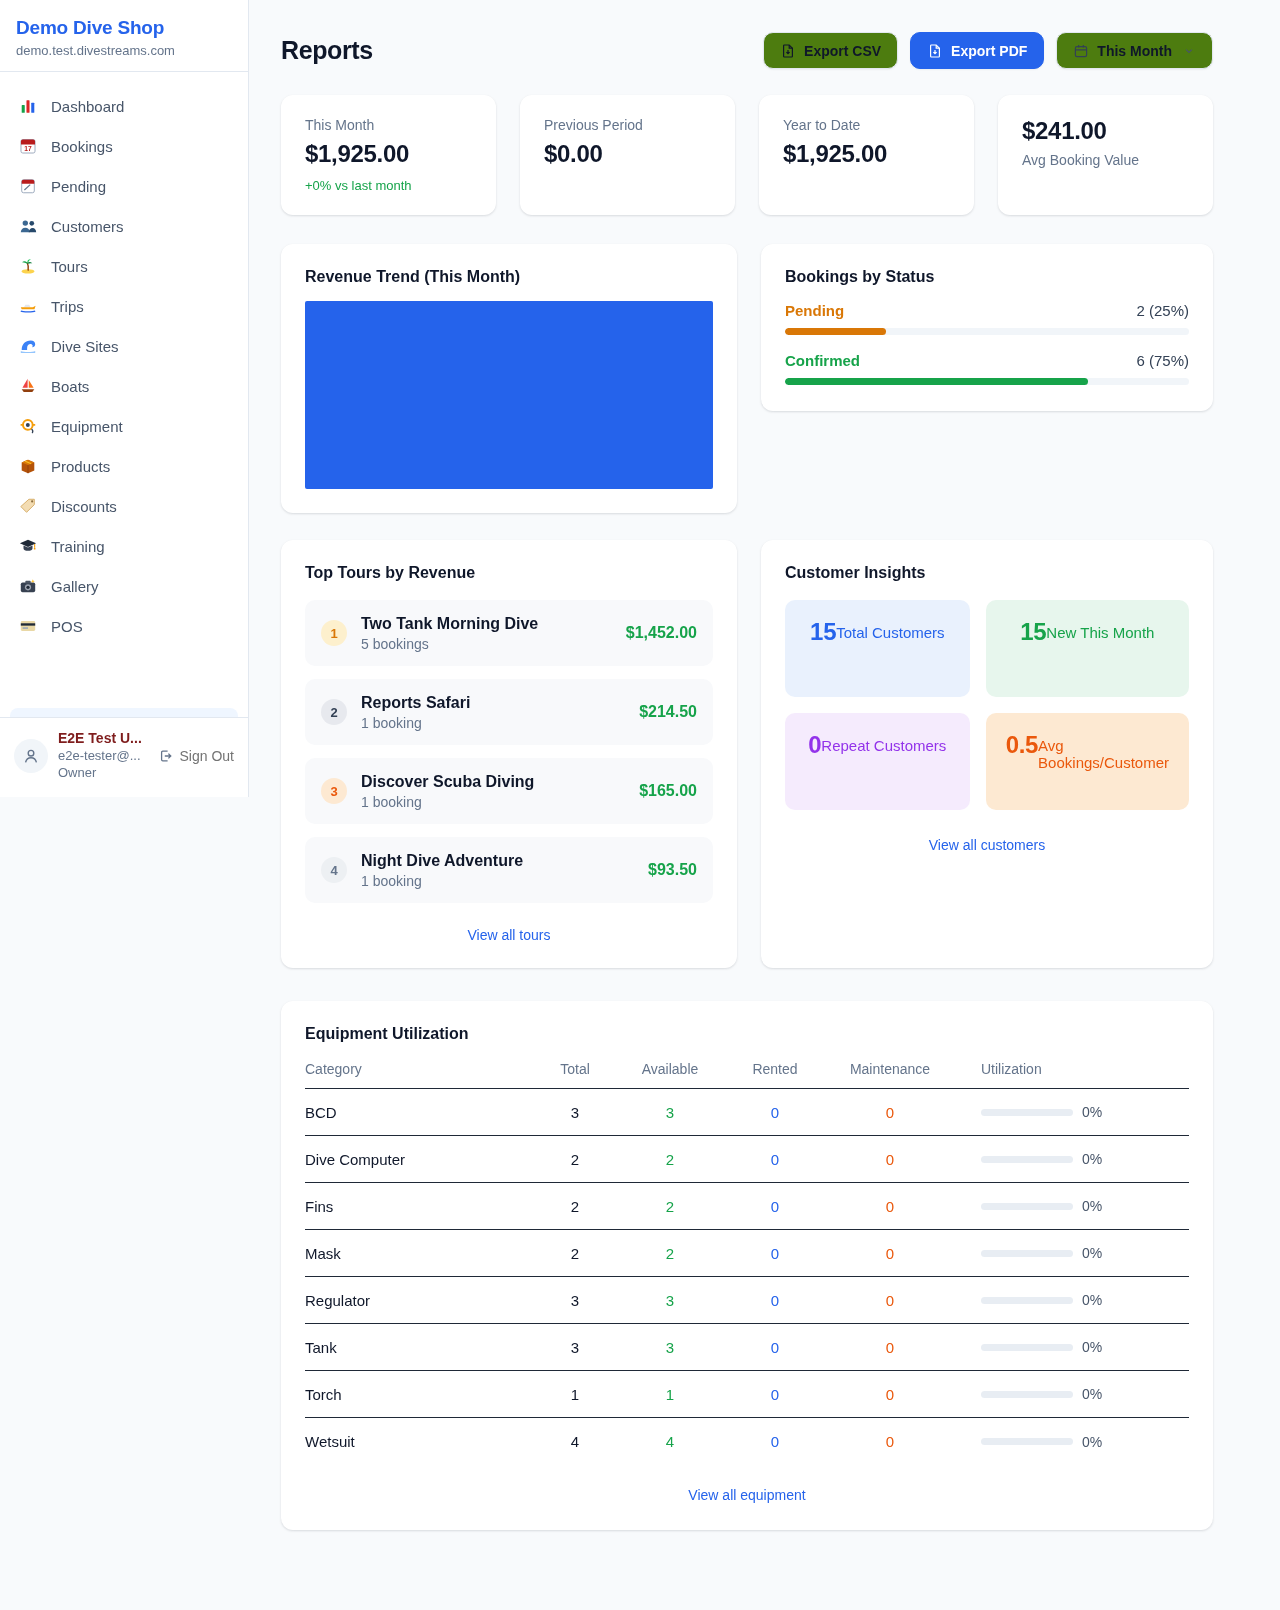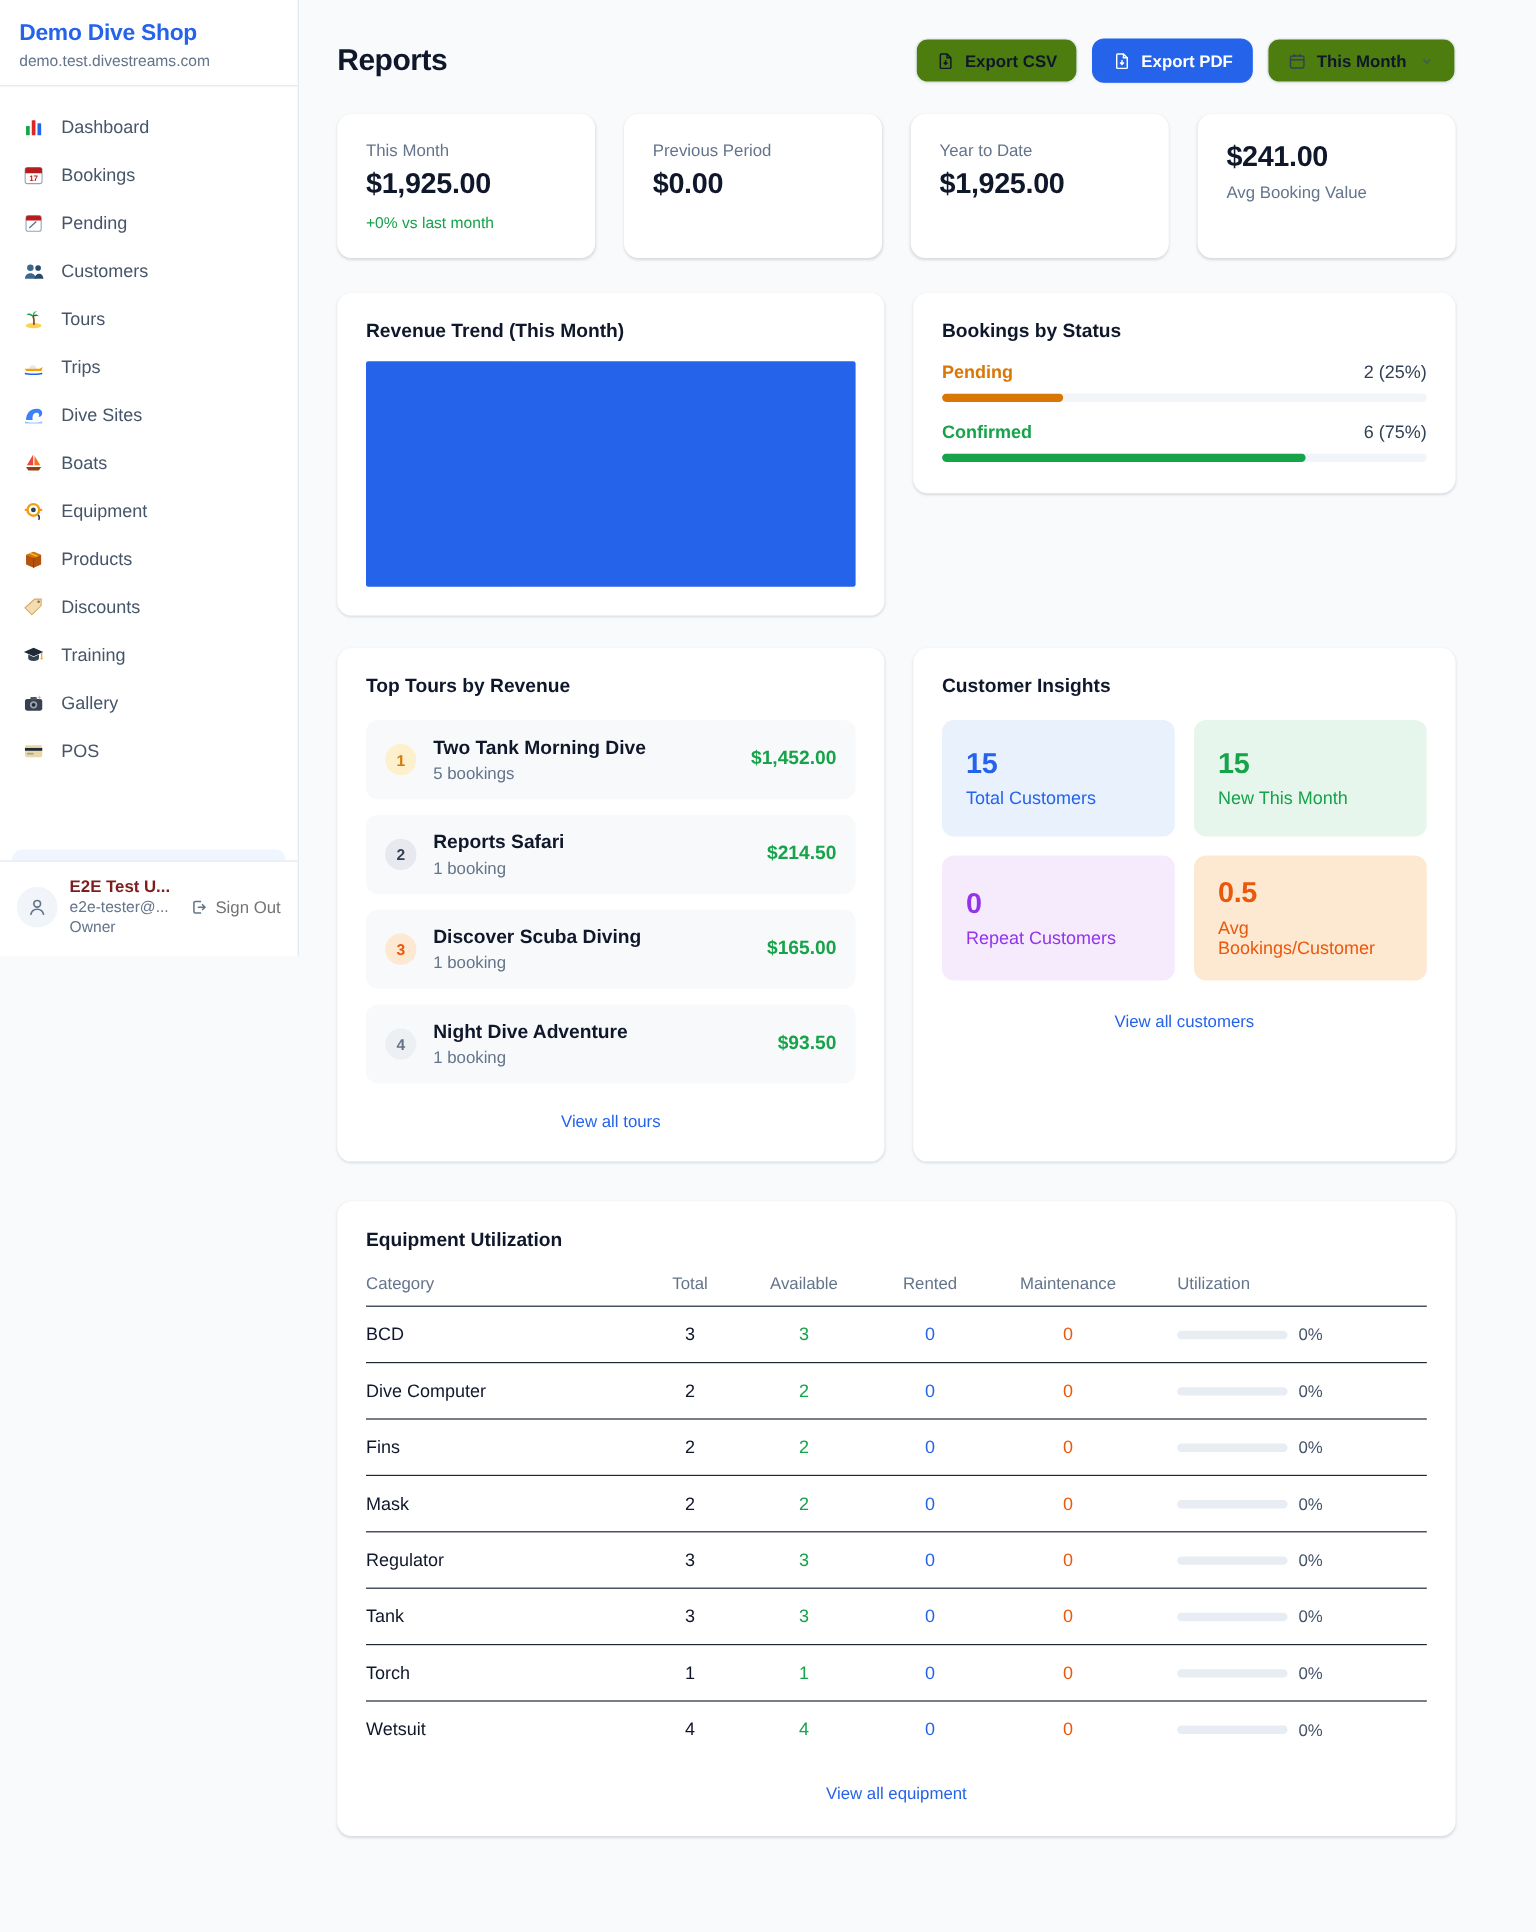--- a/index.html
+++ b/index.html
@@ -77,21 +77,21 @@
   .rank-2 { background:#e7e9ee; color:#334155; }
   .rank-3 { background:#fde9d2; color:#ea580c; }
   .rank-4 { background:#edf0f3; color:#64748b; }
   .tour-name { font-size:16px; font-weight:600; color:#0f172a; }
   .tour-bookings { font-size:14px; color:#64748b; margin-top:3px; }
   .tour-amount { margin-left:auto; font-size:16px; font-weight:700; color:#16a34a; white-space:nowrap; }
   .view-link-wrap { text-align:center; margin-top:23px; }
   .view-link { font-size:14px; color:#2563eb; font-weight:400; text-decoration:none; cursor:pointer; }
 
   .tiles { display:grid; grid-template-columns:1fr 1fr; gap:16px; margin-top:18px; }
-  .tile { border-radius:10px; padding:18px 20px; min-height:97px; display:flex; flex-direction:column; justify-content:center; }
+  .tile { border-radius:10px; padding:18px 20px; min-height:97px; display:flex; justify-content:center; }
   .tile-value { font-size:24px; font-weight:800; letter-spacing:-0.3px; }
   .tile-label { font-size:15px; font-weight:500; margin-top:6px; }
   .cust-link-wrap { text-align:center; margin-top:26px; }
 
   
   .equip-card { margin-top:33px; padding:24px 24px 26px; }
   .eq-grid { display:grid; grid-template-columns:230px 80px 110px 100px 130px 1fr; align-items:center; }
   .eq-head { margin-top:18px; padding-bottom:11px; border-bottom:1px solid #1f2937; }
   .eq-head span { font-size:14px; color:#64748b; }
   .eq-head span:nth-child(n+2):nth-child(-n+5) { text-align:center; }

